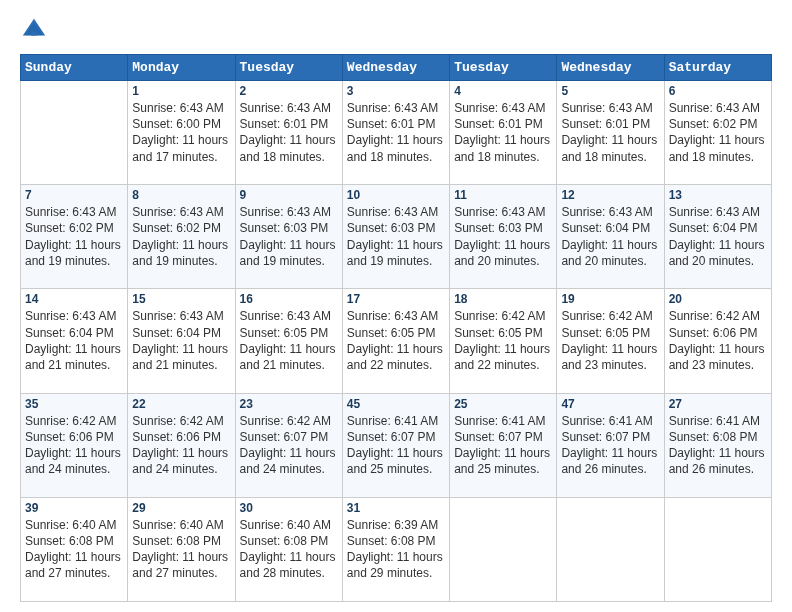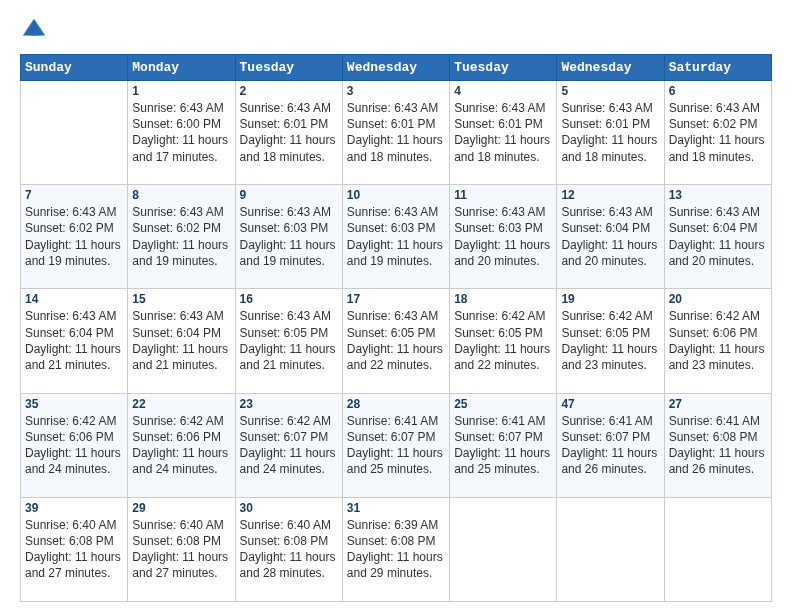--- a/index.html
+++ b/index.html
@@ -229,21 +229,21 @@
           </td>
           <td>
             <span class="day-number">22</span>
             <div class="day-info">Sunrise: 6:42 AM<br>Sunset: 6:06 PM<br>Daylight: 11 hours and 24 minutes.</div>
           </td>
           <td>
             <span class="day-number">23</span>
             <div class="day-info">Sunrise: 6:42 AM<br>Sunset: 6:07 PM<br>Daylight: 11 hours and 24 minutes.</div>
           </td>
           <td>
-            <span class="day-number">28</span>
+            <span class="day-number">45</span>
             <div class="day-info">Sunrise: 6:41 AM<br>Sunset: 6:07 PM<br>Daylight: 11 hours and 25 minutes.</div>
           </td>
           <td>
             <span class="day-number">25</span>
             <div class="day-info">Sunrise: 6:41 AM<br>Sunset: 6:07 PM<br>Daylight: 11 hours and 25 minutes.</div>
           </td>
           <td>
             <span class="day-number">47</span>
             <div class="day-info">Sunrise: 6:41 AM<br>Sunset: 6:07 PM<br>Daylight: 11 hours and 26 minutes.</div>
           </td>

